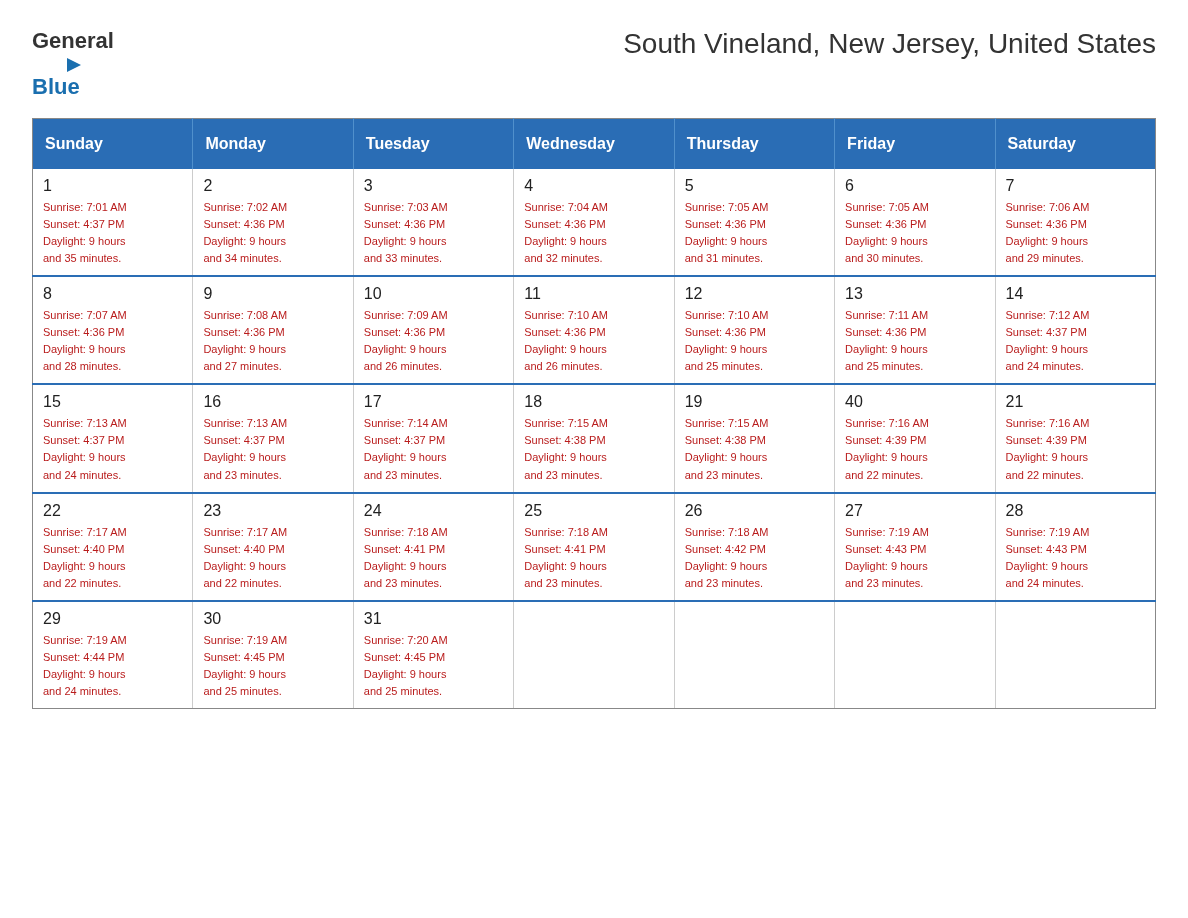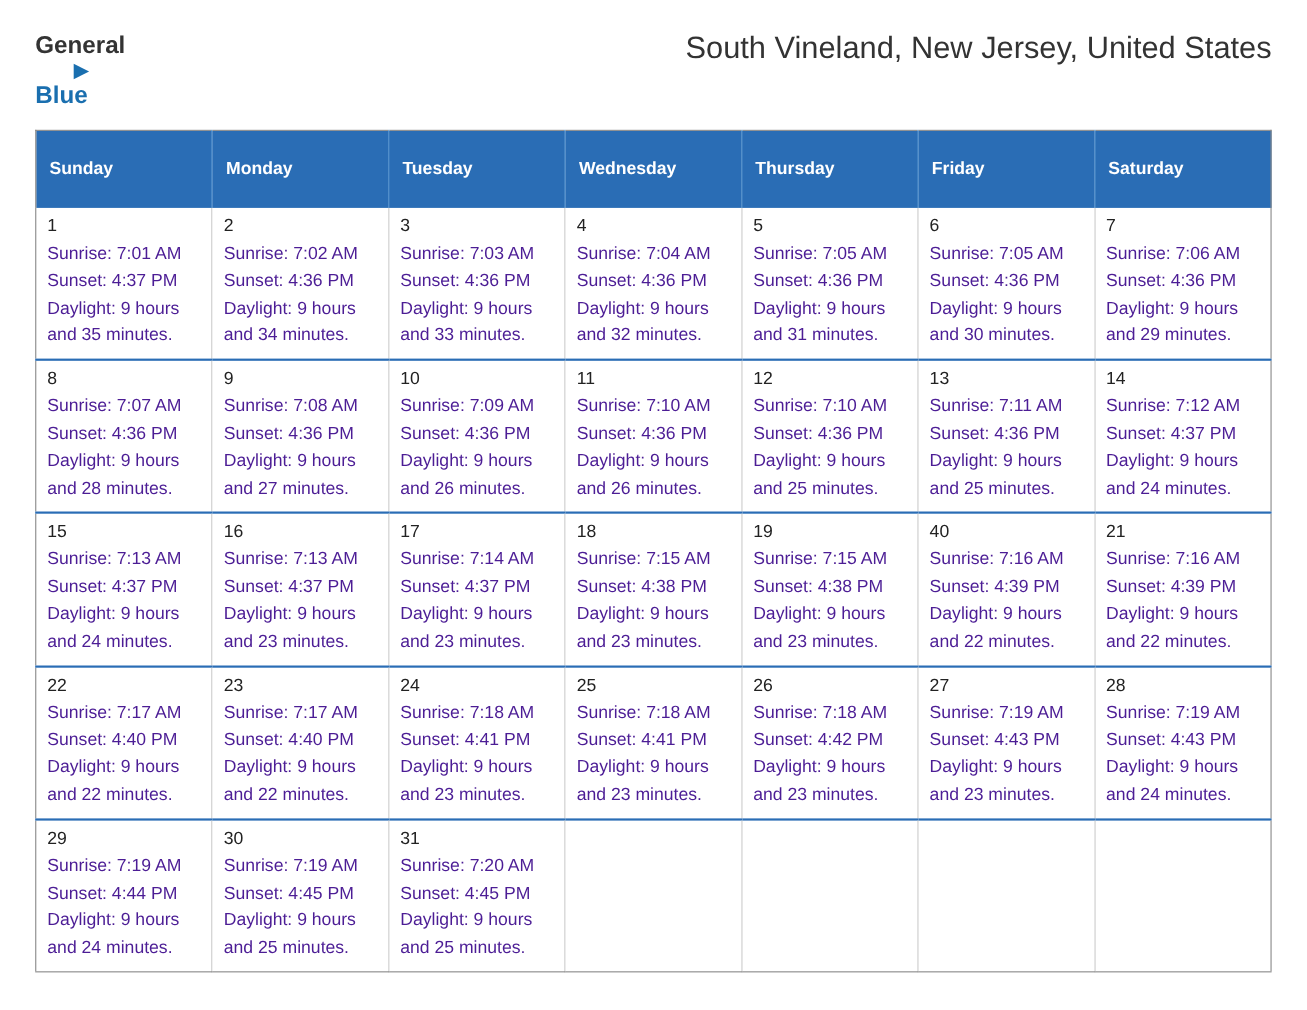--- a/index.html
+++ b/index.html
@@ -39,21 +39,21 @@
     .calendar-table {
       width: 100%;
       border-collapse: collapse;
       border: 1px solid #888;
     }
     .calendar-table thead tr th {
       background-color: #2a6db5;
       color: #fff;
       font-size: 16px;
       font-weight: bold;
-      padding: 26px 12px;
+      padding: 16px 12px;
       text-align: left;
       border-right: 1px solid #5090cc;
     }
     .calendar-table thead tr th:last-child {
       border-right: none;
     }
     .calendar-table tbody tr td {
       vertical-align: top;
       padding: 8px 10px;
       font-size: 13px;
@@ -69,22 +69,22 @@
       border-bottom: 1px solid #888;
     }
     .day-number {
       font-size: 16px;
       font-weight: normal;
       color: #222;
       display: block;
       margin-bottom: 4px;
     }
     .day-info {
-      font-size: 16px;
-      color: #4c1d95;
+      font-size: 11px;
+      color: #b91c1c;
       line-height: 1.55;
     }
     .empty-cell {
       background: #fff;
     }
     .logo-row {
       display: flex;
       align-items: center;
       flex-direction: column;
     }

